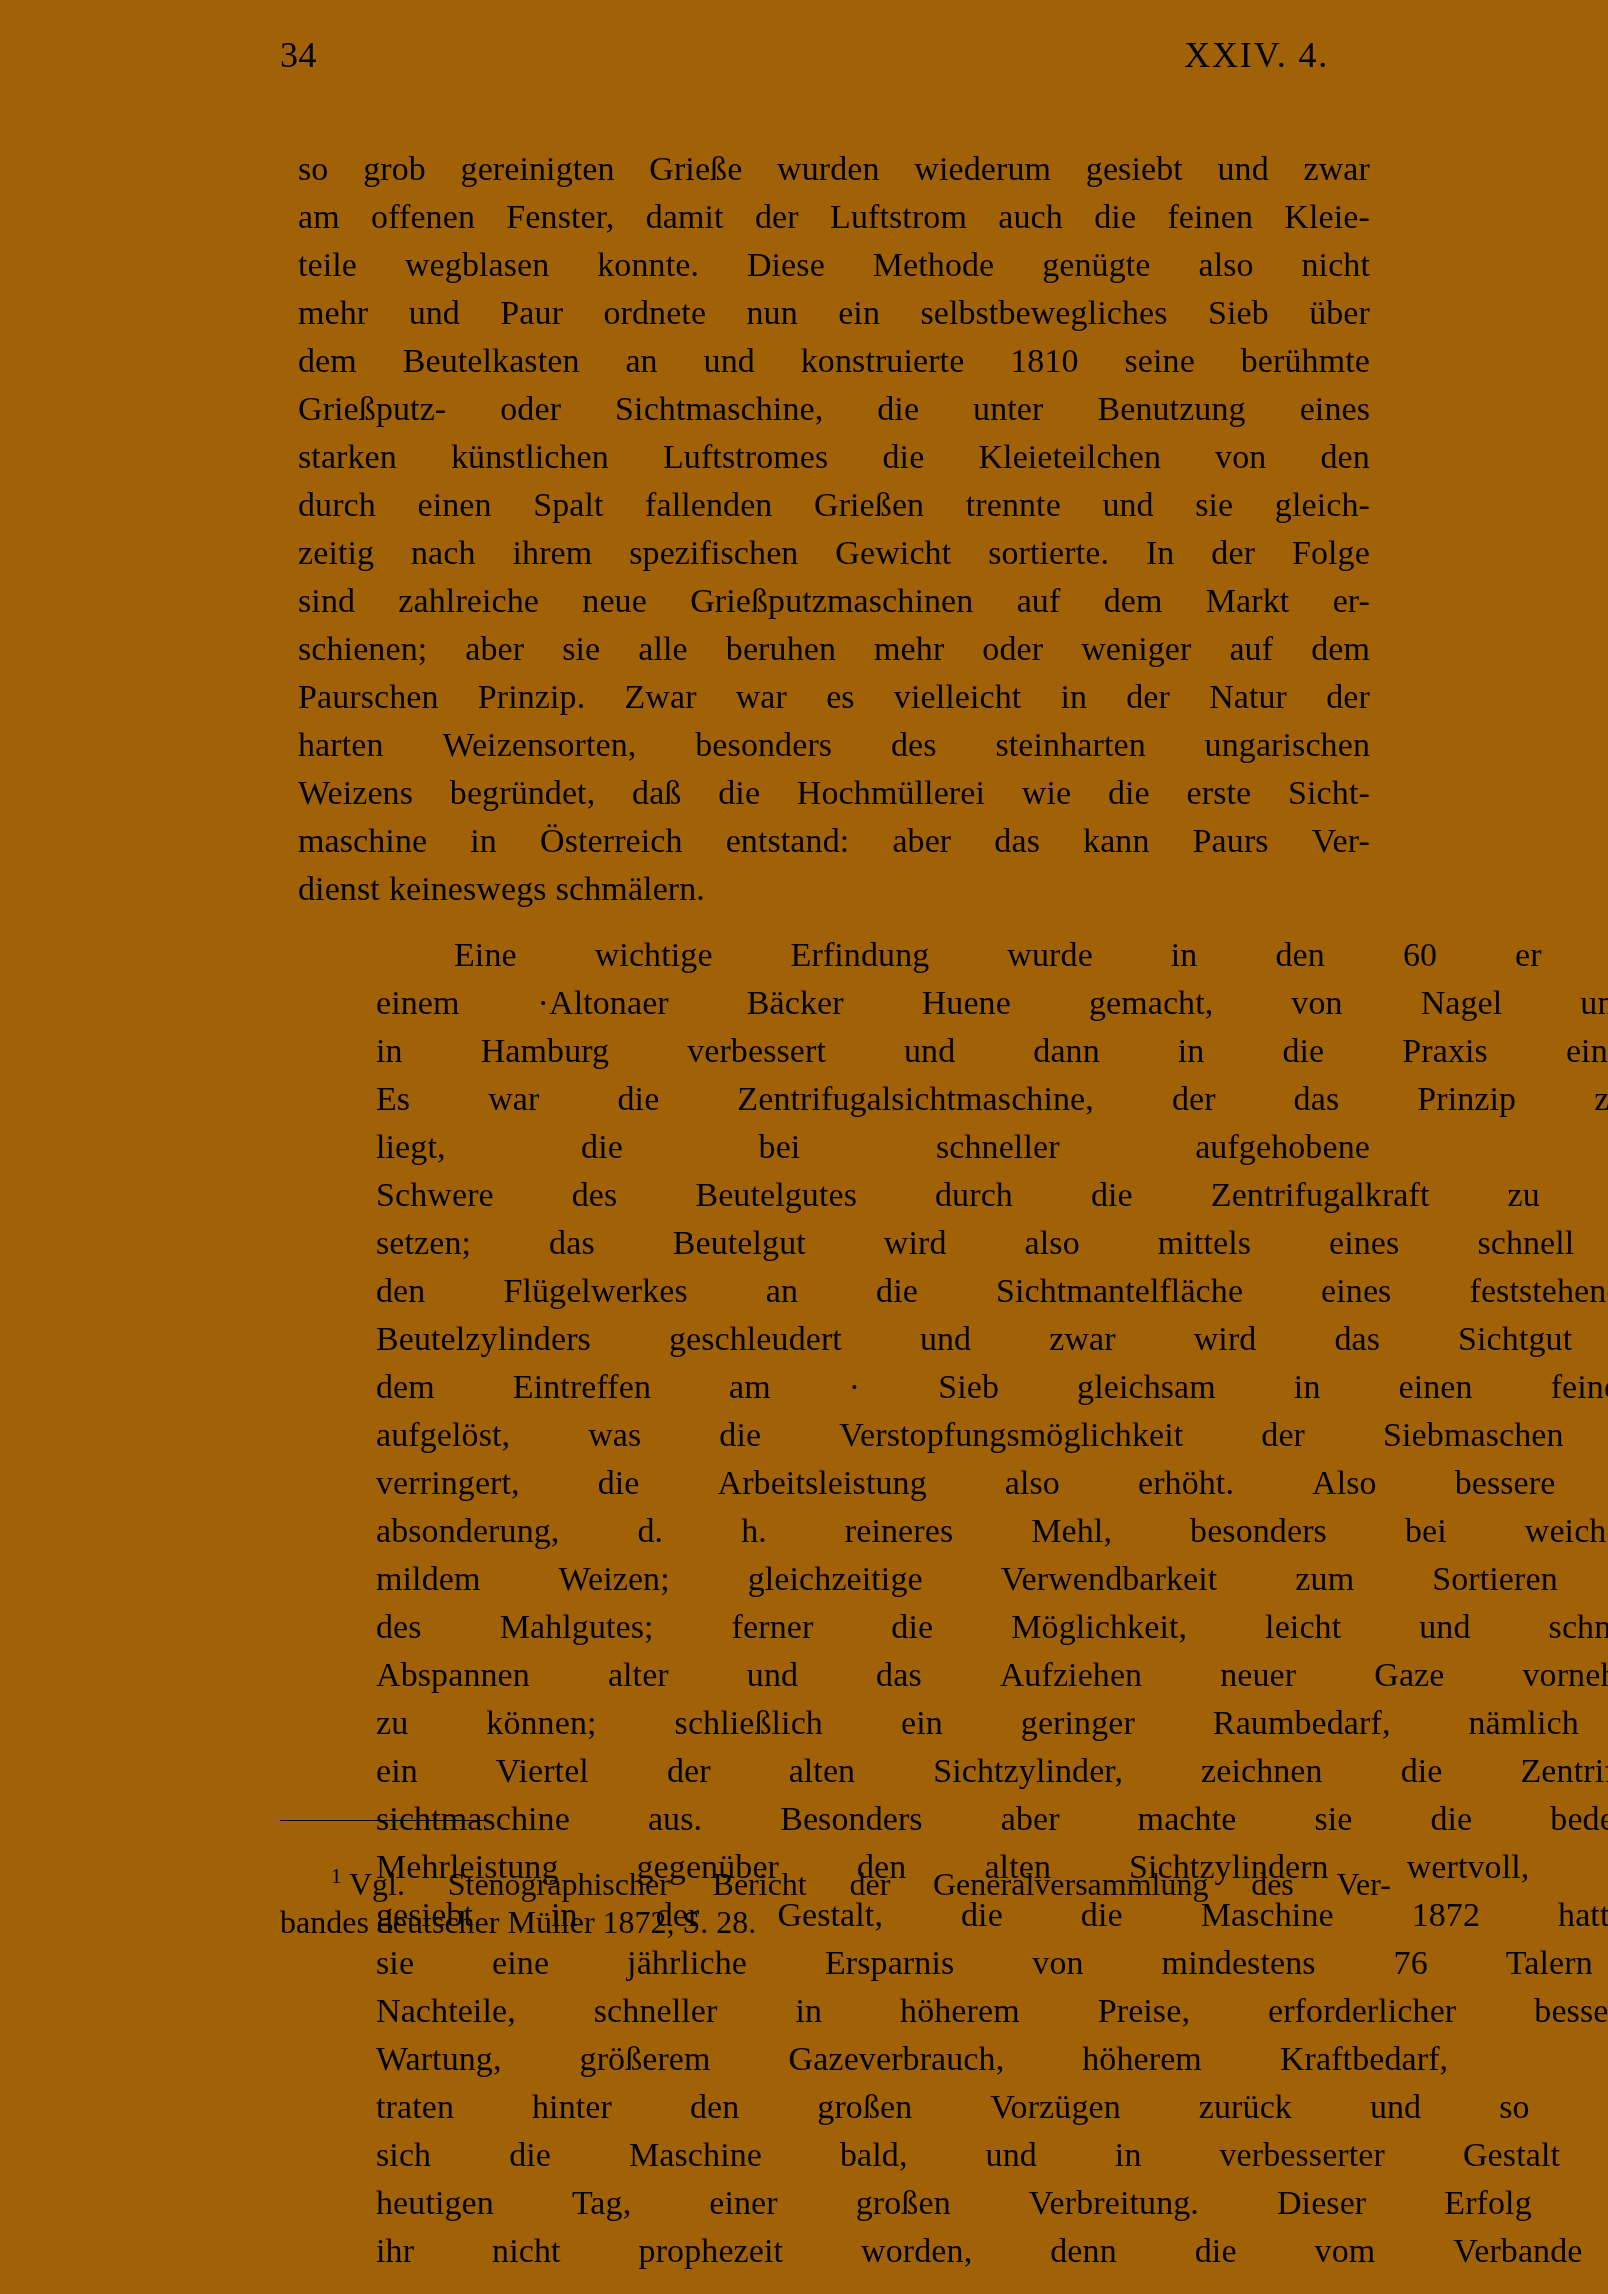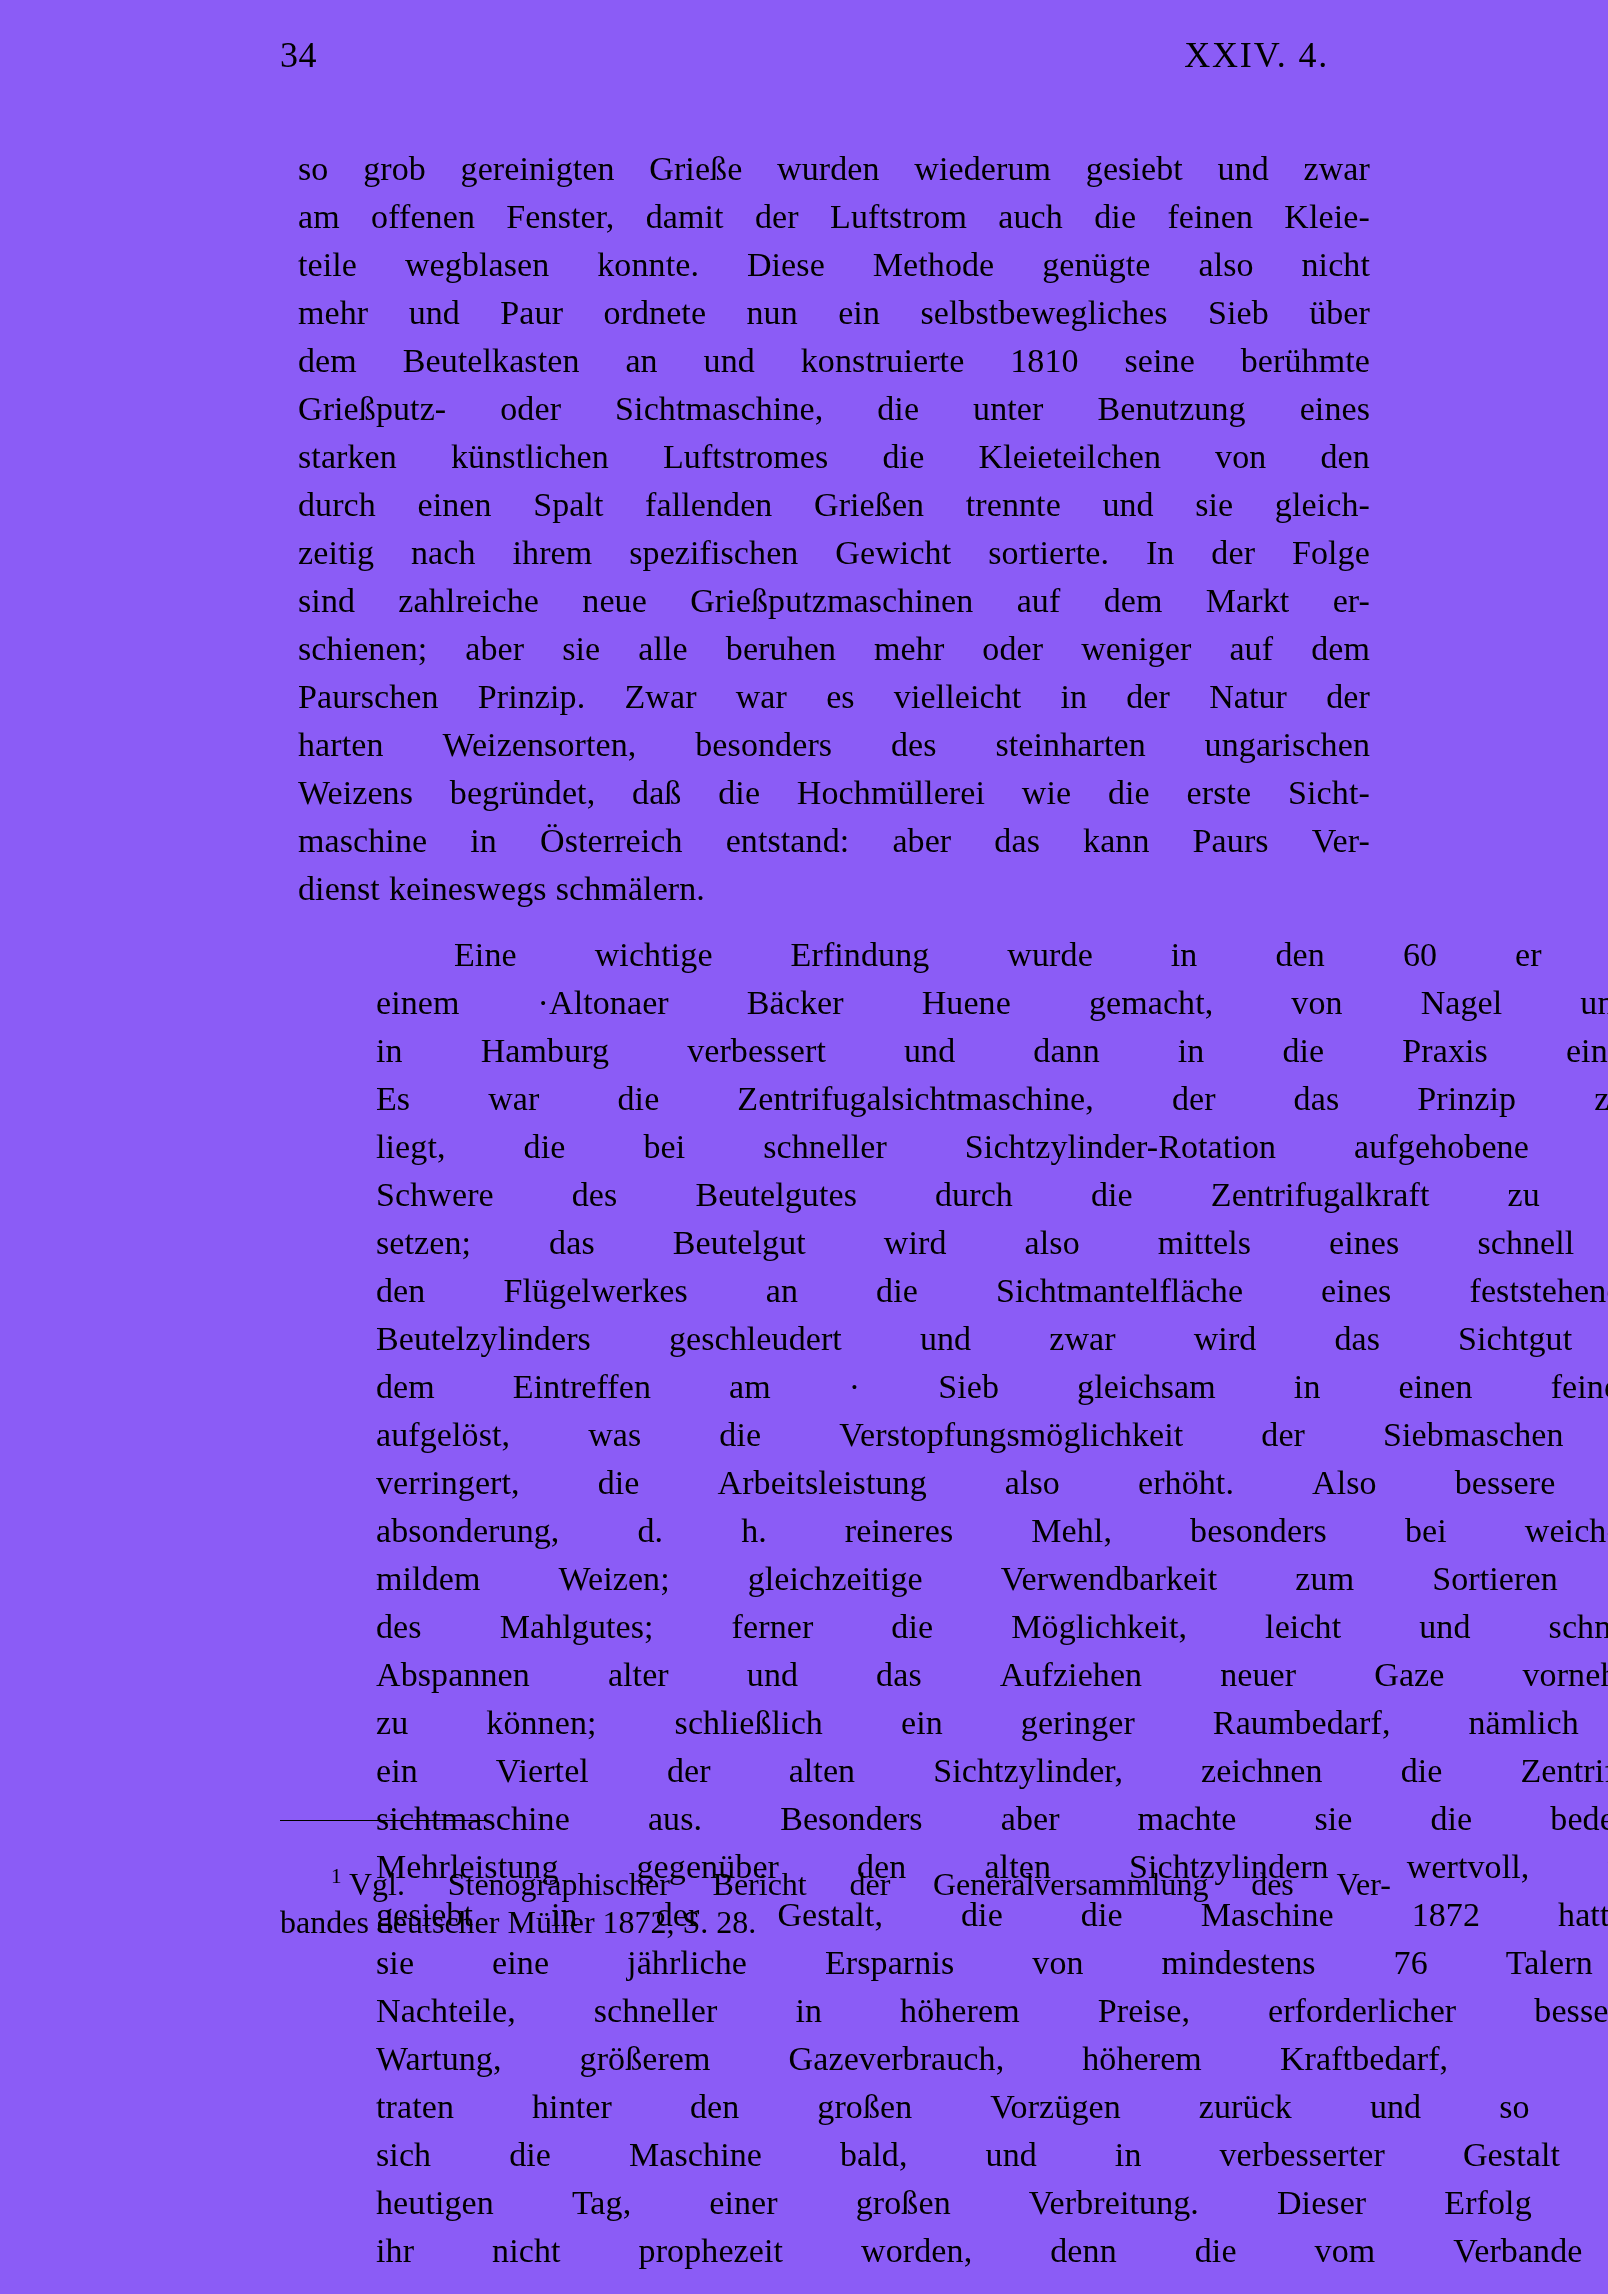--- a/index.html
+++ b/index.html
@@ -14,21 +14,21 @@
     overflow: hidden;
     font-family: "Liberation Serif", "DejaVu Serif", serif;
     color: #000000;
     -webkit-font-smoothing: none;
   }
 
   .page {
     position: relative;
     width: 1608px;
     height: 2294px;
-    background: #8b5cf6;
+    background: #a16207;
   }
 
   
   .running-head {
     position: absolute;
     left: 280px;
     top: 34px;
     width: 1049px;
     display: flex;
     justify-content: space-between;
@@ -324,21 +324,20 @@
           <span>der</span>
           <span>das</span>
           <span>Prinzip</span>
           <span>zugrunde</span>
         </span>
         <span class="line just">
           <span>liegt,</span>
           <span>die</span>
           <span>bei</span>
           <span>schneller</span>
-          <span>Sichtzylinder-Rotation</span>
           <span>aufgehobene</span>
         </span>
         <span class="line just">
           <span>Schwere</span>
           <span>des</span>
           <span>Beutelgutes</span>
           <span>durch</span>
           <span>die</span>
           <span>Zentrifugalkraft</span>
           <span>zu</span>

